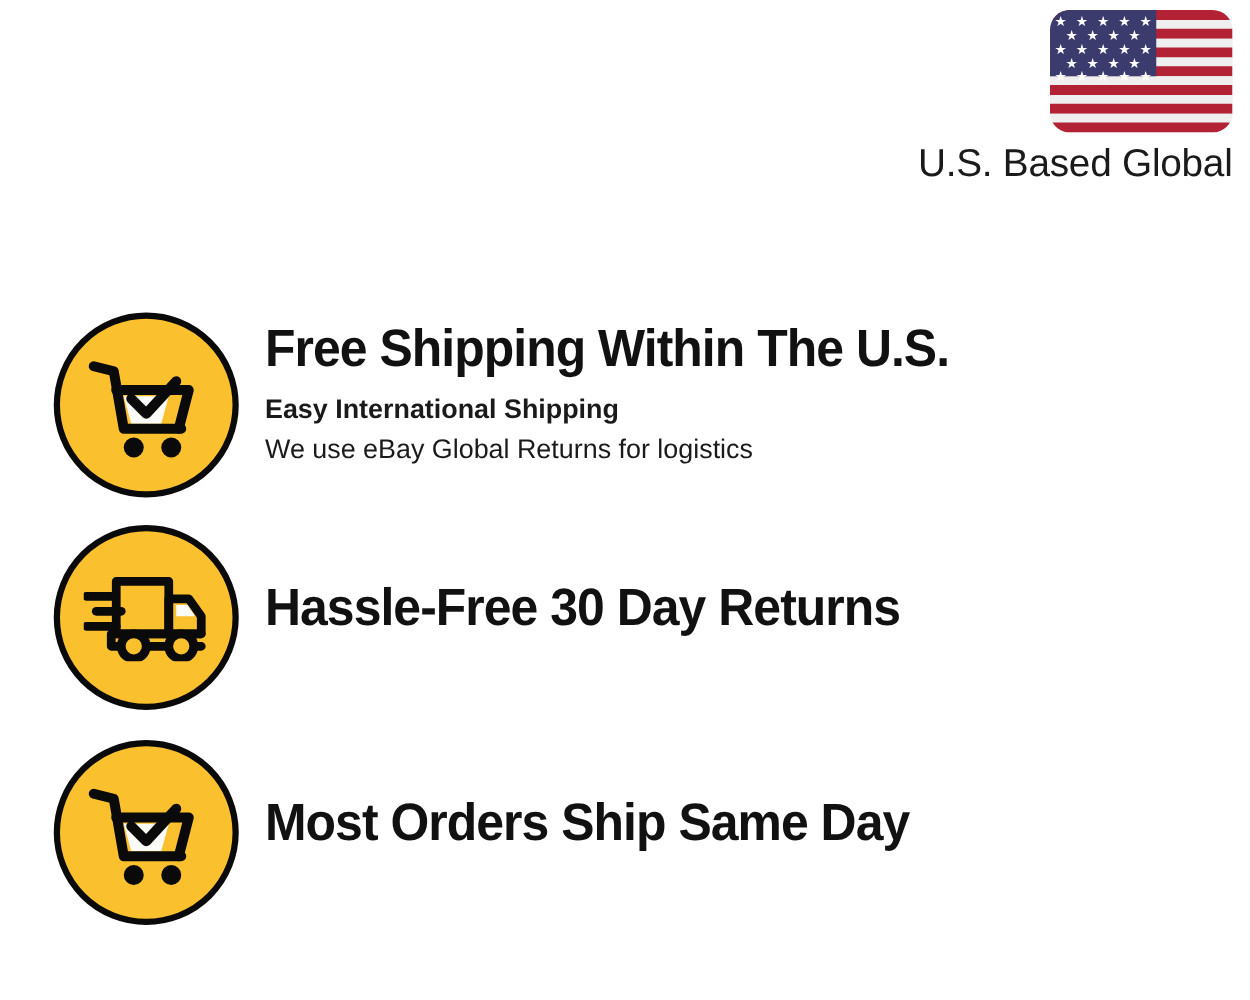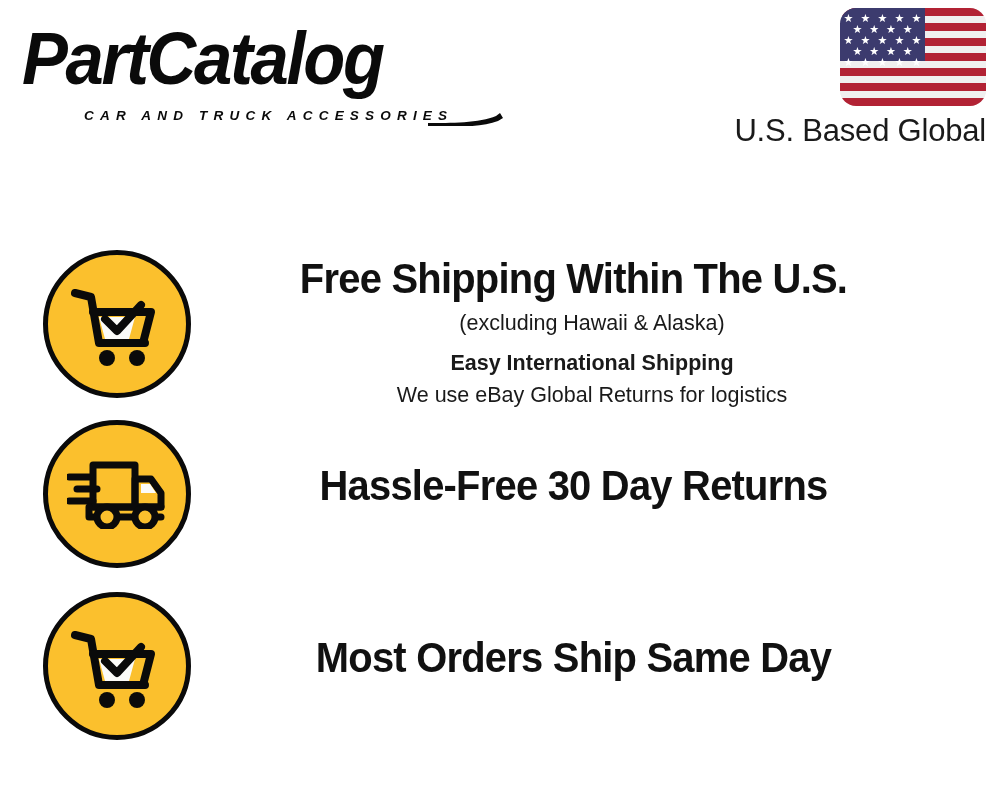--- a/index.html
+++ b/index.html
@@ -166,24 +166,23 @@
   .icon-badge svg {
     position: absolute;
     left: 50%;
     top: 50%;
     transform: translate(-50%, -50%);
     display: block;
   }
 
   .feature-text {
     position: absolute;
-    left: 222px;
+    left: 212px;
     top: 0;
     width: 740px;
-    text-align: center;
   }
   .feature-1 .feature-text { top: 5px; }
   .feature-2 .feature-text { top: 42px; }
   .feature-3 .feature-text { top: 42px; }
 
   .feature-title {
     font-family: "Liberation Sans", sans-serif;
     font-weight: bold;
     font-size: 42px;
     line-height: 48px;
@@ -206,29 +205,20 @@
     font-weight: bold;
     margin-top: 8px;
   }
   .feature-sub.first { margin-top: 4px; }
 </style>
 </head>
 <body>
 
 <div class="header">
 
-  <div class="brand">
-    <div class="brand-wordmark">PartCatalog</div>
-    <div class="brand-tagline">CAR AND TRUCK ACCESSORIES</div>
-    <div class="brand-swash">
-      <svg width="78" height="14" viewBox="0 0 78 14">
-        <path d="M2 11 C 24 11, 54 11, 70 4 L 74 1 L 77 6 L 72 9 C 54 16, 22 15, 2 14 Z" fill="#0a0a0a"></path>
-      </svg>
-    </div>
-  </div>
 
   <div class="flag-wrap">
     <div class="flag">
       <div class="flag-stripes">
         <div class="flag-stripe red"></div>
         <div class="flag-stripe white"></div>
         <div class="flag-stripe red"></div>
         <div class="flag-stripe white"></div>
         <div class="flag-stripe red"></div>
         <div class="flag-stripe white"></div>
@@ -293,21 +283,20 @@
         <path d="M24 31 L82 31 L74 62" fill="none" stroke="#0a0a0a" stroke-width="8" stroke-linecap="round" stroke-linejoin="round"></path>
 
         <path d="M36 38 L48 50 L72 24" fill="none" stroke="#0a0a0a" stroke-width="8" stroke-linecap="round" stroke-linejoin="round"></path>
 
         <circle cx="38" cy="77" r="8" fill="#0a0a0a"></circle>
         <circle cx="68" cy="77" r="8" fill="#0a0a0a"></circle>
       </svg>
     </div>
     <div class="feature-text">
       <div class="feature-title">Free Shipping Within The U.S.</div>
-      <div class="feature-sub first">(excluding Hawaii &amp; Alaska)</div>
       <div class="feature-sub strong">Easy International Shipping</div>
       <div class="feature-sub">We use eBay Global Returns for logistics</div>
     </div>
   </div>
 
   <div class="feature feature-2">
     <div class="icon-badge">
       <svg width="100" height="70" viewBox="0 0 100 70">
 
         <path d="M2 18 H24" stroke="#0a0a0a" stroke-width="7" stroke-linecap="round"></path>

